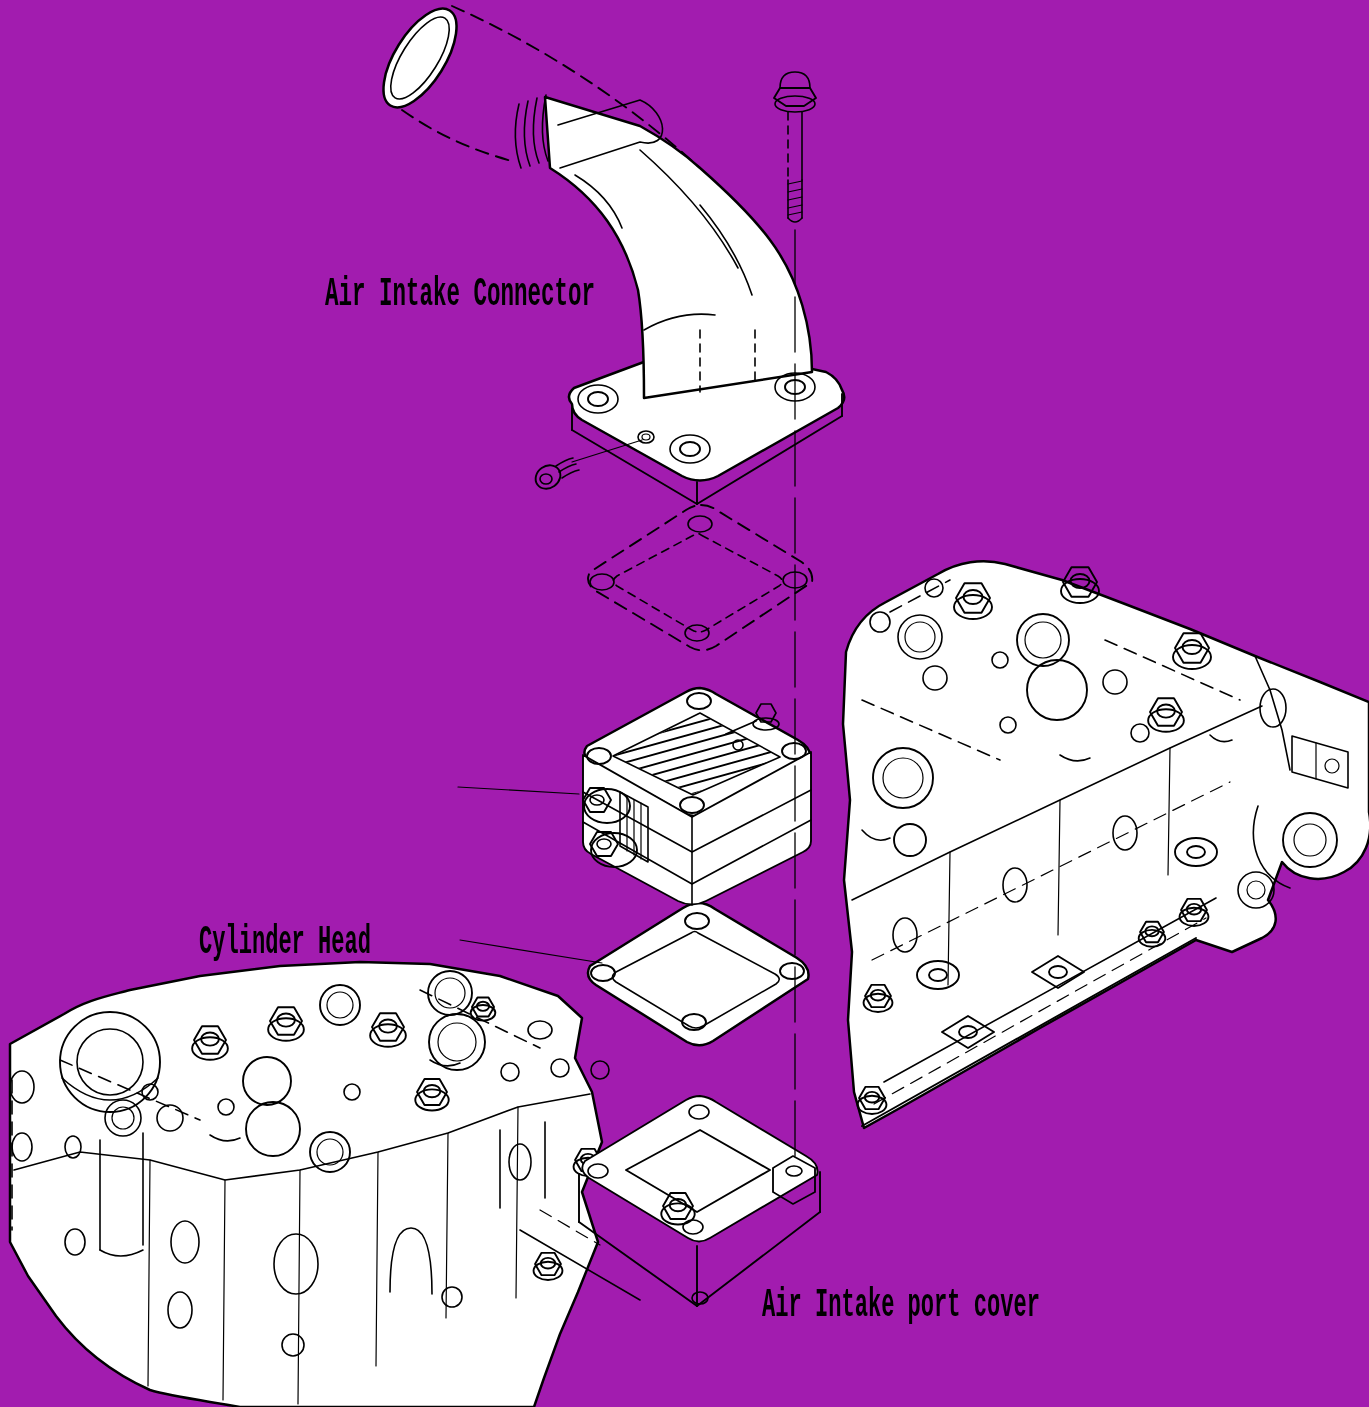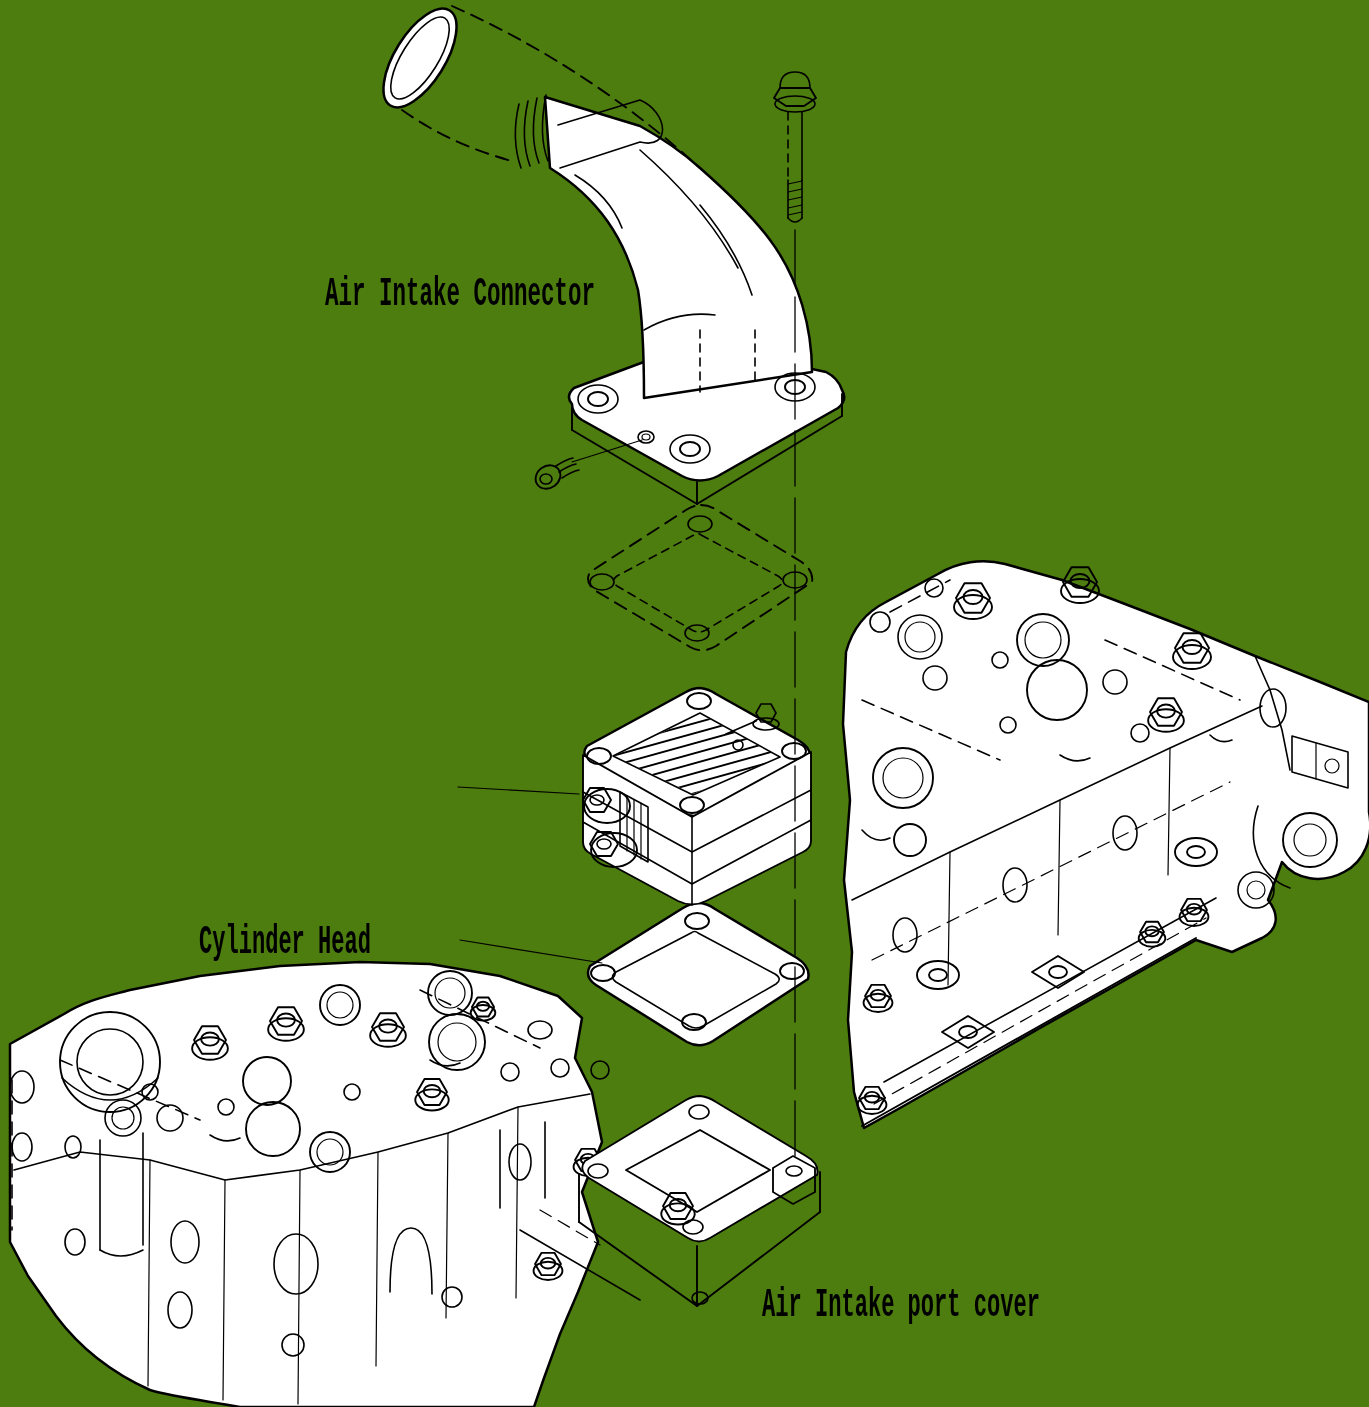--- a/index.html
+++ b/index.html
@@ -1,16 +1,16 @@
 <!DOCTYPE html>
 <html><head>
 <meta charset="utf-8">
 <style>
   html,body { margin:0; padding:0; background:#ffffff; }
-  .stage { position:relative; width:1369px; height:1407px; background:#4d7c0f; overflow:hidden; }
+  .stage { position:relative; width:1369px; height:1407px; background:#a21caf; overflow:hidden; }
   svg { position:absolute; left:0; top:0; }
   svg * { vector-effect:non-scaling-stroke; }
   path,line,circle,ellipse,polygon,polyline,rect {
     stroke:#000; fill:none; stroke-width:1.9; stroke-linecap:round; stroke-linejoin:round;
   }
   .fill  { fill:#ffffff; }
   .thin  { stroke-width:1.2; }
   .med   { stroke-width:1.6; }
   .thick { stroke-width:2.5; }
   .dash  { stroke-dasharray:13 8; }

